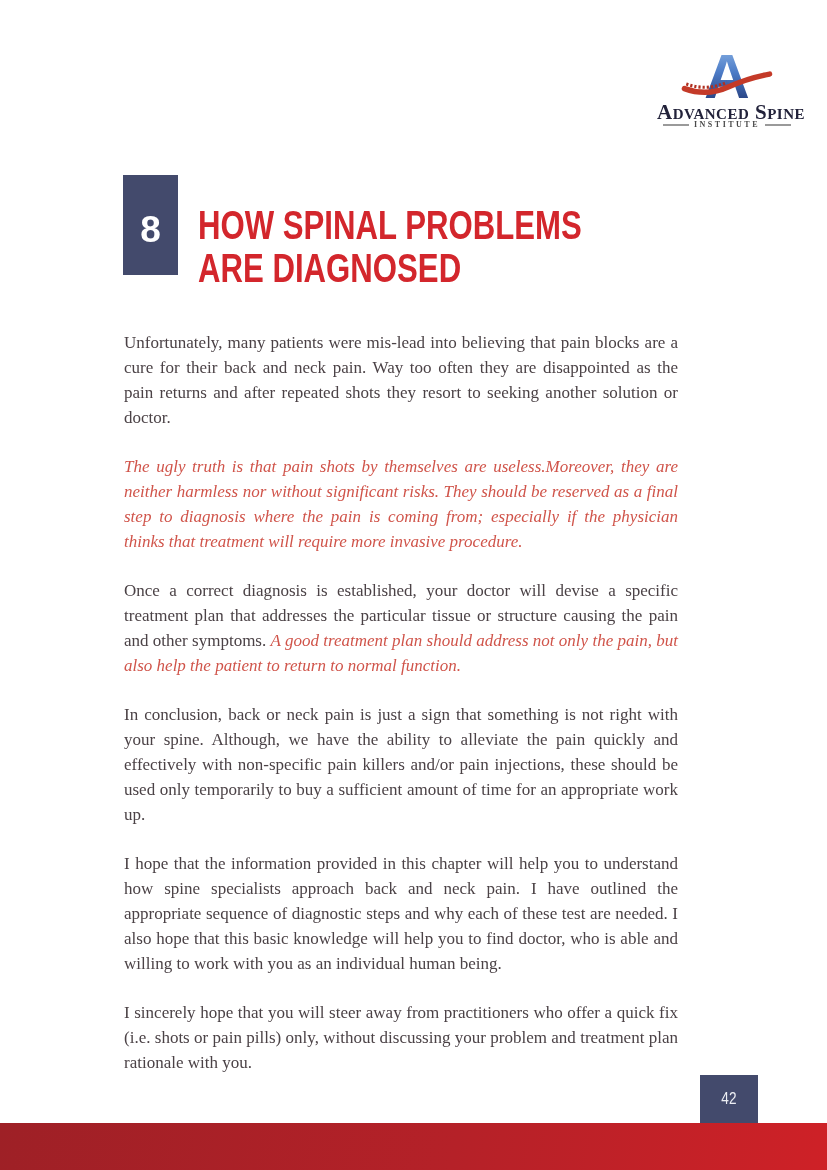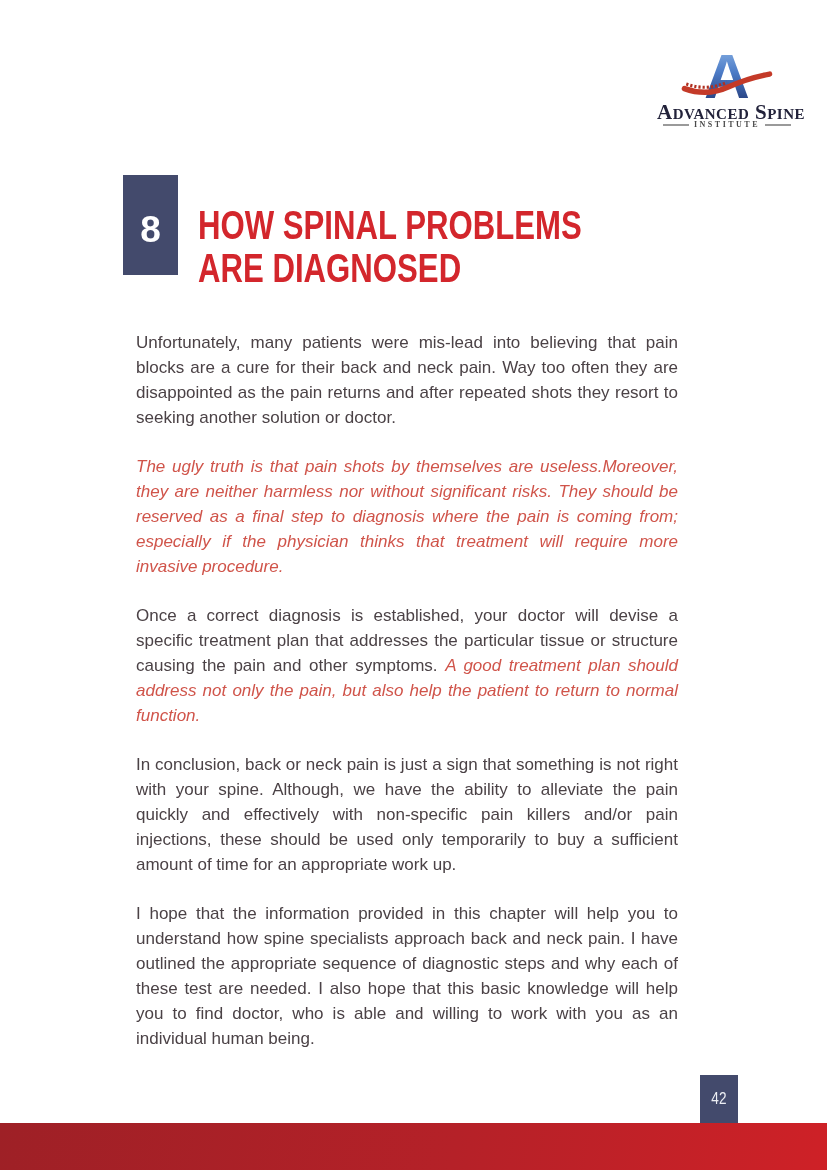--- a/index.html
+++ b/index.html
@@ -58,30 +58,30 @@
     text-transform:uppercase;
   }
 
   
   .body-copy {
     position:absolute; left:120px; top:330px; width:558px;
     font-size:17px; line-height:25px;
     color:var(--body_text, #4b4246);
     text-align:justify;
   }
-  .body-copy p { margin:0 0 24px 16px; }
+  .body-copy p { margin:0 0 24px 4px;font-family:Liberation Serif, serif; }
   .quote, .quote-inline {
     color:var(--quote_red, #d0544a);
     font-style:italic;
   }
 
   
   .page-number-badge {
     position:absolute; left:700px; top:1075px;
-    width:38px; height:48px;
+    width:58px; height:48px;
     background:var(--navy, #434a6c);
     color:#eceef3;
     display:flex; align-items:center; justify-content:center;
     font-size:16px; font-weight:normal;
   }
   .condense { display:inline-block; transform:scaleX(0.85); }
   .footer-bar {
     position:absolute; left:0; top:1123px;
     width:827px; height:47px;
     background:linear-gradient(100deg,
@@ -123,20 +123,21 @@
     <span>HOW SPINAL PROBLEMS</span><br>
     <span>ARE DIAGNOSED</span>
   </h1>
 
   <div class="body-copy">
     <p class="body">Unfortunately, many patients were mis-lead into believing that pain blocks are a cure for their back and neck pain. Way too often they are disappointed as the pain returns and after repeated shots they resort to seeking another solution or doctor.</p>
     <p class="quote">The ugly truth is that pain shots by themselves are useless.Moreover, they are neither harmless nor without significant risks. They should be reserved as a final step to diagnosis where the pain is coming from; especially if the physician thinks that treatment will require more invasive procedure.</p>
     <p class="body"><span>Once a correct diagnosis is established, your doctor will devise a specific treatment plan that addresses the particular tissue or structure causing the pain and other symptoms. </span><span class="quote-inline">A good treatment plan should address not only the pain, but also help the patient to return to normal function.</span></p>
     <p class="body">In conclusion, back or neck pain is just a sign that something is not right with your spine. Although, we have the ability to alleviate the pain quickly and effectively with non-specific pain killers and/or pain injections, these should be used only temporarily to buy a sufficient amount of time for an appropriate work up.</p>
     <p class="body">I hope that the information provided in this chapter will help you to understand how spine specialists approach back and neck pain. I have outlined the appropriate sequence of diagnostic steps and why each of these test are needed. I also hope that this basic knowledge will help you to find doctor, who is able and willing to work with you as an individual human being.</p>
+    <p class="body">I sincerely hope that you will steer away from practitioners who offer a quick fix (i.e. shots or pain pills) only, without discussing your problem and treatment plan rationale with you.</p>
   </div>
 
   <div class="page-number-badge">
     <span class="condense">42</span>
   </div>
   <div class="footer-bar"></div>
 
 </div>
 
 </body></html>

